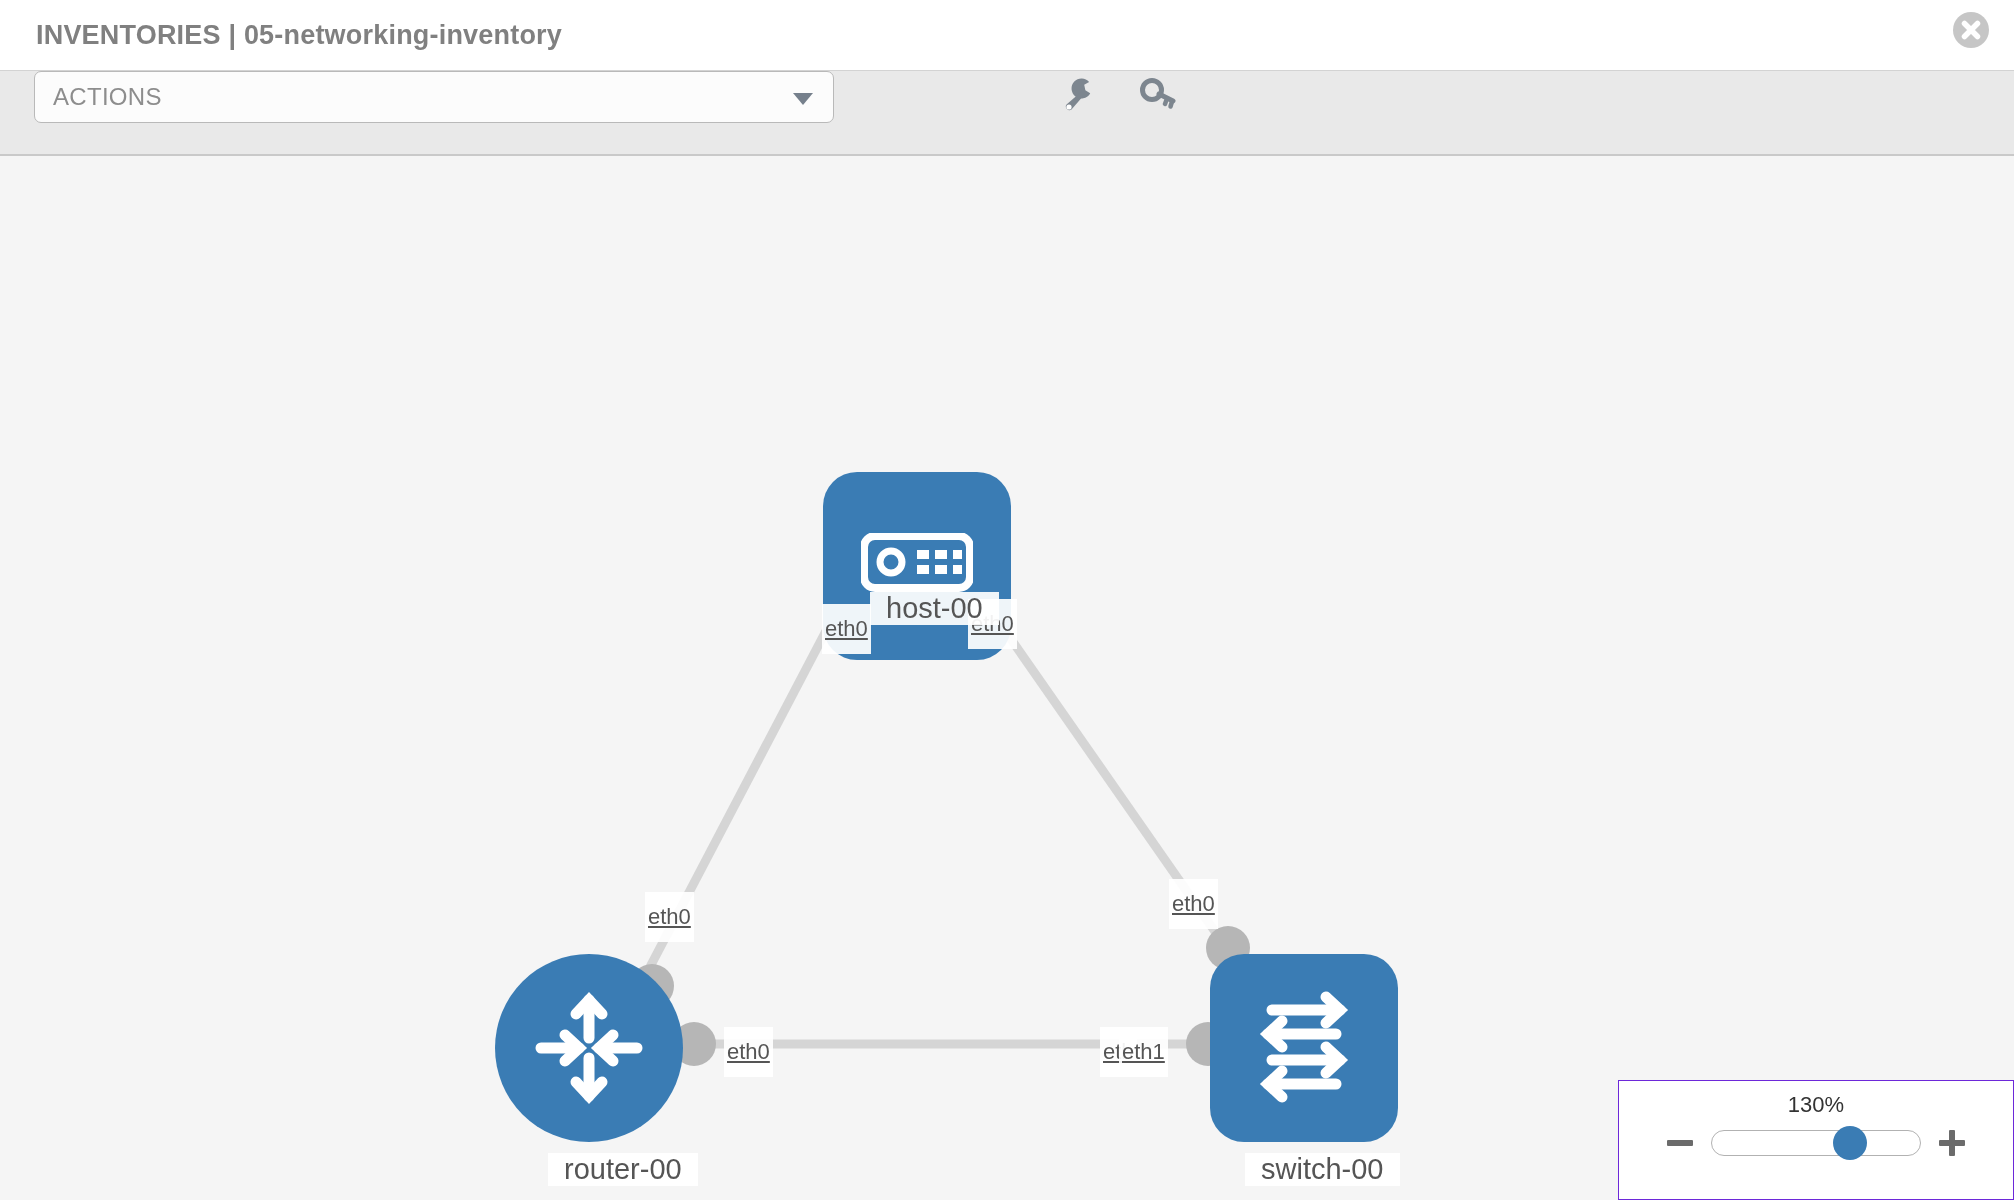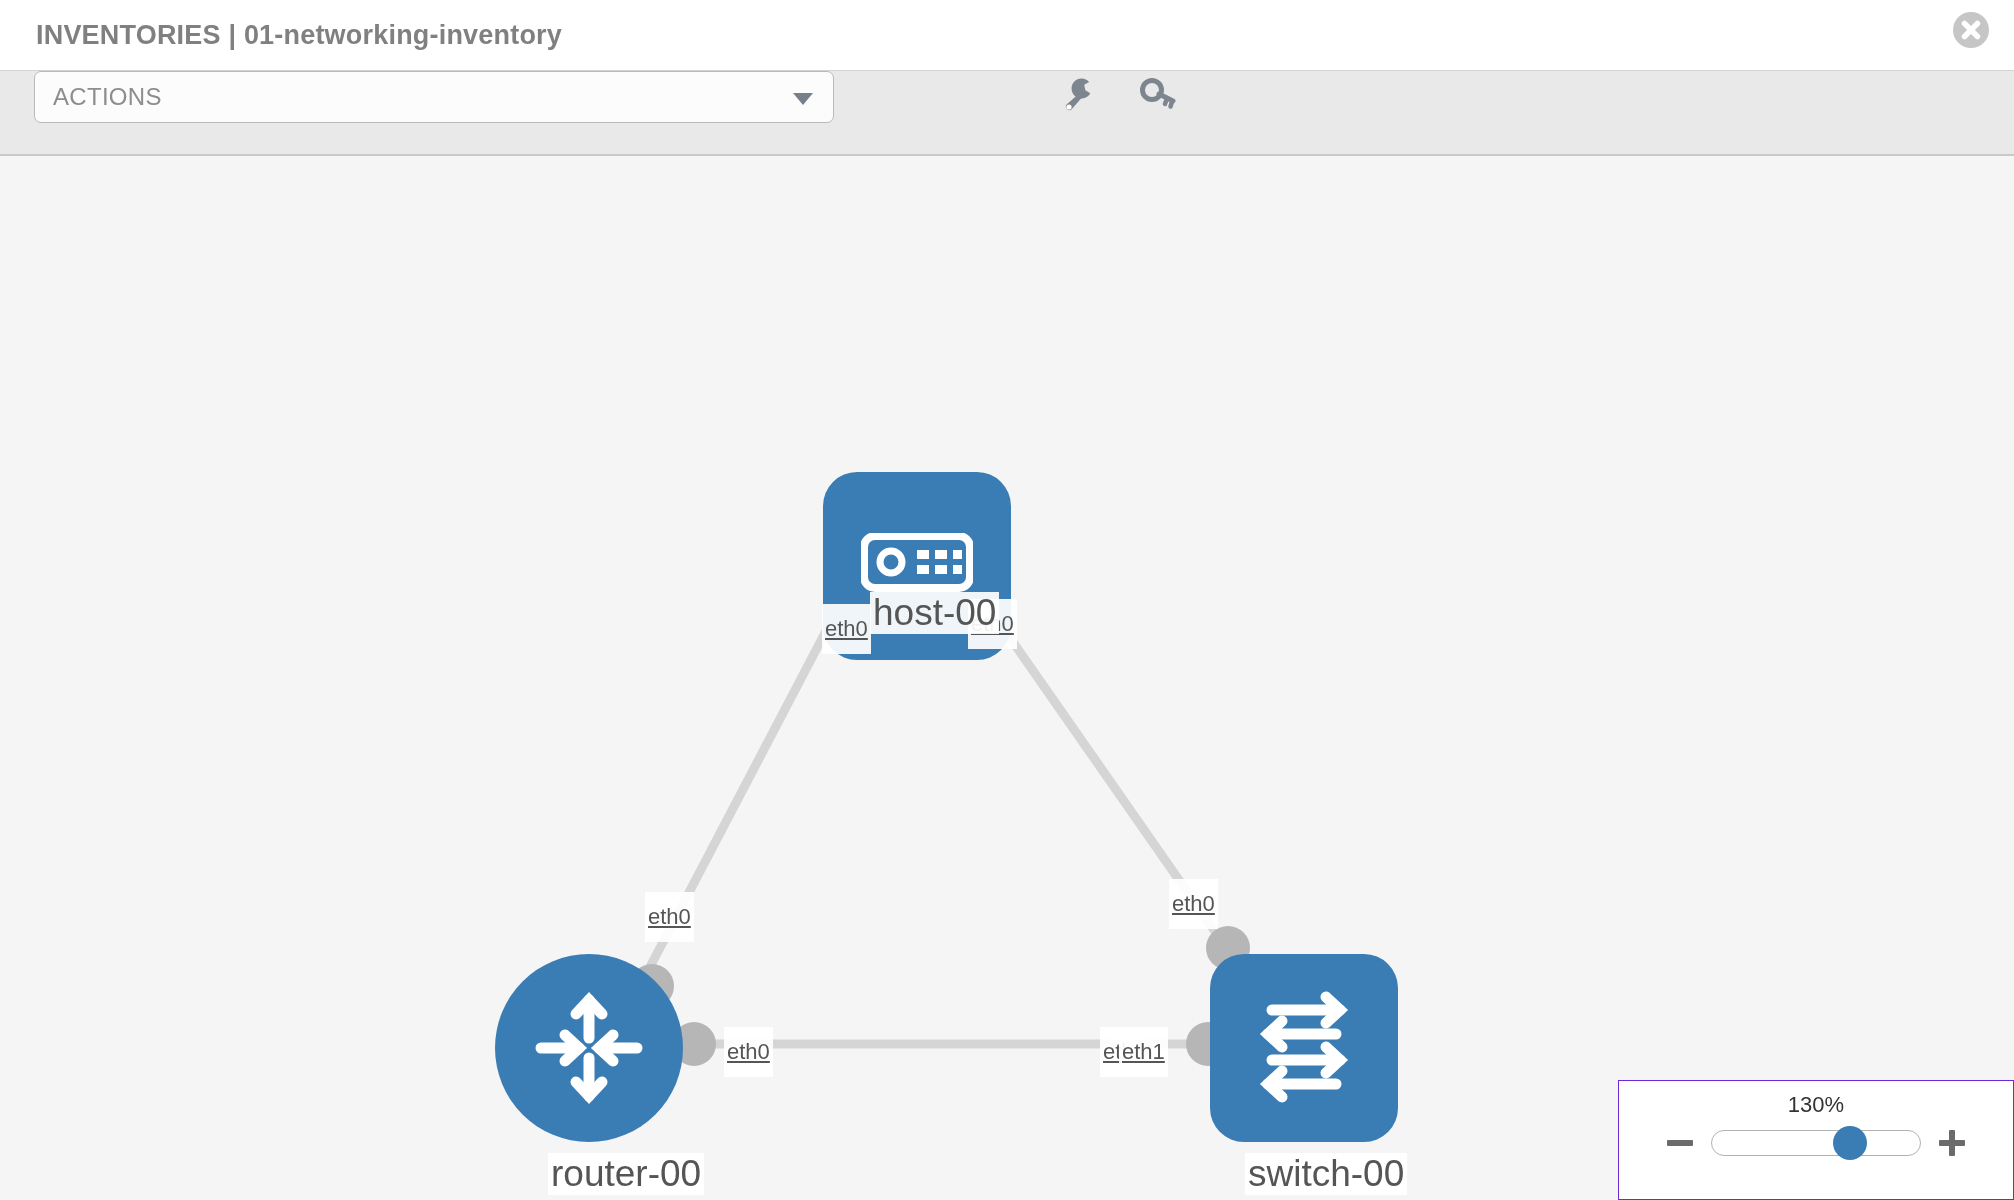--- a/index.html
+++ b/index.html
@@ -86,24 +86,24 @@
 
   
   .node { position: absolute; }
   .node-shape {
     position: absolute;
     background: #3a7cb4;
     display: flex; align-items: center; justify-content: center;
   }
   .node-label {
     position: absolute;
-    font-size: 37px;
+    font-size: 29px;
     color: #555555;
     background: rgba(255,255,255,0.92);
-    padding: 0 3px;
+    padding: 0 16px;
     white-space: nowrap;
   }
   .port {
     position: absolute;
     width: 44px; height: 44px;
     border-radius: 50%;
     background: #b6b6b6;
   }
   .iface-label {
     position: absolute;
@@ -163,21 +163,21 @@
     top: -5px;
     cursor: pointer;
   }
 </style>
 </head>
 <body>
 
 <div id="app">
 
   <div class="header">
-    <div class="header-title">INVENTORIES | 01-networking-inventory</div>
+    <div class="header-title">INVENTORIES | 05-networking-inventory</div>
     <div class="close-btn">
       <svg width="42" height="42" viewBox="0 0 42 42">
         <circle cx="21" cy="21" r="18" fill="#c6c6c6"></circle>
         <path d="M14.5 14.5 L27.5 27.5 M27.5 14.5 L14.5 27.5" stroke="#ffffff" stroke-width="5.5" stroke-linecap="round"></path>
       </svg>
     </div>
   </div>
 
   <div class="toolbar">
 

